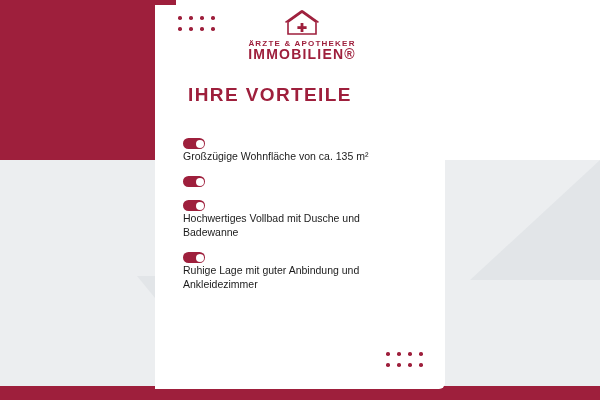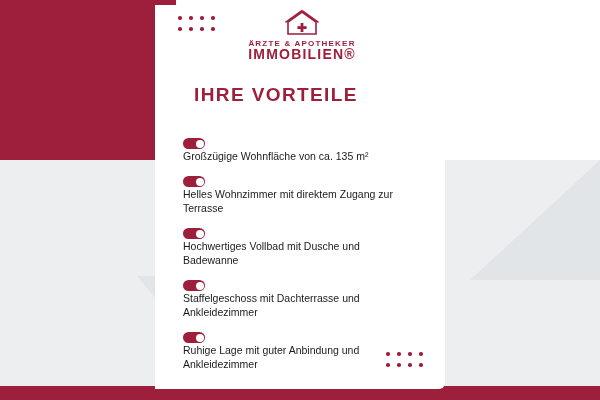--- a/index.html
+++ b/index.html
@@ -149,21 +149,21 @@
   .logo-text2 {
     font-size: 14px;
     letter-spacing: 1.2px;
     color: #9e1f3c;
     font-weight: 700;
     line-height: 10px;
   }
   
   .headline {
     position: absolute;
-    left: 194px;
+    left: 188px;
     top: 84px;
     font-size: 19px;
     font-weight: 700;
     color: #9e1f3c;
     letter-spacing: 1.4px;
   }
   
   .benefits {
     position: absolute;
     left: 183px;
@@ -259,32 +259,27 @@
 
   <div class="benefits">
 
     <div class="benefit">
       <span class="toggle"></span>
       <span class="benefit-text">Großzügige Wohnfläche von ca. 135 m²</span>
     </div>
 
     <div class="benefit">
       <span class="toggle"></span>
-      <span class="benefit-text">Helles Wohnzimmer mit direktem Zugang zur Terrasse</span>
     </div>
 
     <div class="benefit">
       <span class="toggle"></span>
       <span class="benefit-text">Hochwertiges Vollbad mit Dusche und Badewanne</span>
     </div>
 
-    <div class="benefit">
-      <span class="toggle"></span>
-      <span class="benefit-text">Staffelgeschoss mit Dachterrasse und Ankleidezimmer</span>
-    </div>
 
 
     <div class="benefit">
       <span class="toggle"></span>
       <span class="benefit-text">Ruhige Lage mit guter Anbindung und Ankleidezimmer</span>
     </div>
 
   </div>
 
 </div>

